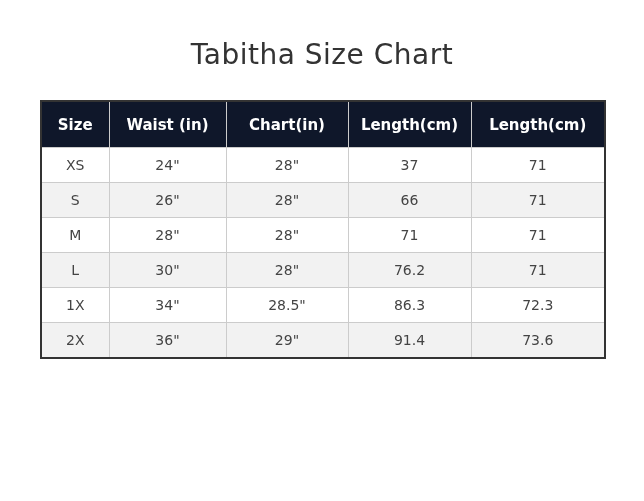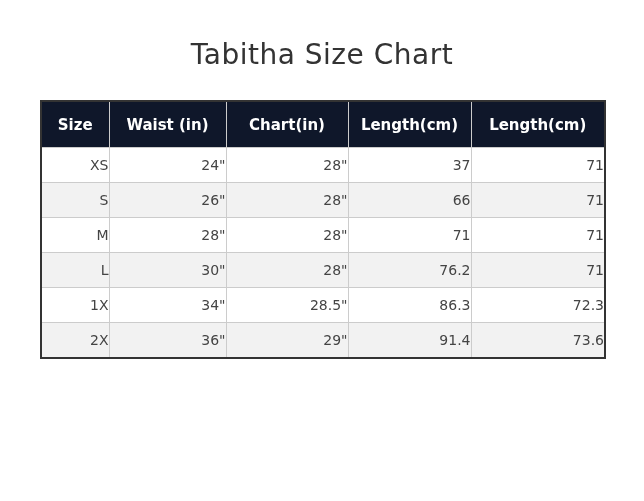--- a/index.html
+++ b/index.html
@@ -51,21 +51,21 @@
     font-weight: bold;
     font-size: 15px;
     height: 45px;
     text-align: center;
     vertical-align: middle;
     border: 1px solid #cccccc;
     padding: 0;
   }
   table.size-chart td {
     height: 34px;
-    text-align: right;
+    text-align: center;
     vertical-align: middle;
     border: 1px solid #cccccc;
     padding: 0;
     background: #ffffff;
     margin-left: 40px;
   }
   table.size-chart tbody tr:nth-child(even) td {
     background: #f2f2f2;
   }
 </style>

